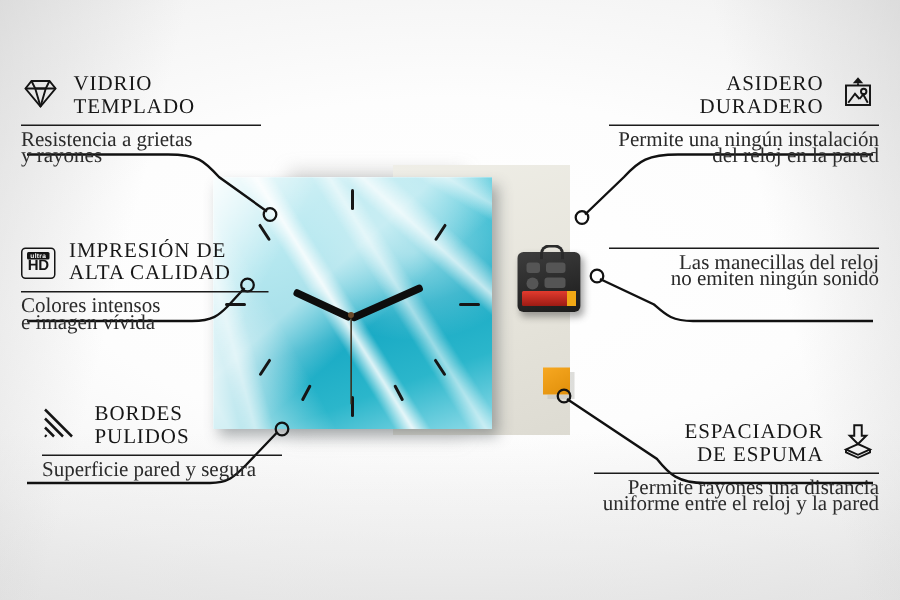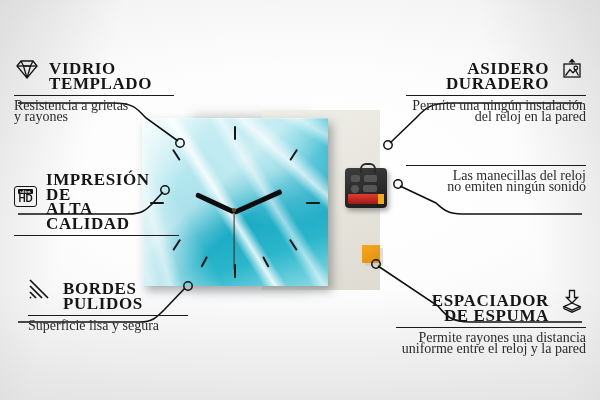--- a/index.html
+++ b/index.html
@@ -86,22 +86,22 @@
 
   
   svg.leaders{position:absolute;inset:0;width:600px;height:400px;pointer-events:none;}
 
   
   .callout{position:absolute;}
   .c-head{display:flex;align-items:center;gap:9px;}
   .c-head.right{justify-content:flex-end;align-items:center;}
   .c-title{
     font-family:"Liberation Serif", serif;
-    font-weight:700;color:#161616;font-size:17px;line-height:14.5px;
-    letter-spacing:.6px;text-transform:uppercase;white-space:pre-line;margin-top:12px;
+    font-weight:400;color:#161616;font-size:14px;line-height:14.5px;
+    letter-spacing:.6px;text-transform:uppercase;white-space:pre-line;
   }
   .c-rule{height:1.4px;background:#1b1b1b;margin:4px 0 5px;}
   .c-sub{
     font-family:"Liberation Serif", serif;
     color:#2b2b2b;font-size:14px;line-height:10.4px;white-space:pre-line;
   }
   .c-sub.right{text-align:right;}
   .icon{flex:0 0 auto;display:block;}
 
   .hd-box{
@@ -200,37 +200,39 @@
   <div class="callout" style="left:14px;top:161px;width:165px;">
     <div class="c-head">
       <span class="icon hd-box">
         <span class="hd-ultra">ultra</span>
         <span class="hd-hd">HD</span>
       </span>
       <span class="c-title">IMPRESIÓN DE
 ALTA CALIDAD</span>
     </div>
     <div class="c-rule"></div>
+    <div class="c-sub">Colores intensos
+e imagen vívida</div>
   </div>
 
   <div class="callout" style="left:28px;top:270px;width:160px;">
     <div class="c-head">
       <span class="icon">
         <svg width="26" height="22" viewBox="0 0 26 22" fill="none" stroke="#141414" stroke-width="1.7">
           <path d="M2 2 L20 20"></path>
             <path d="M2 8 L14 20"></path>
             <path d="M2 14 L8 20"></path>
             <path d="M2 19.2 L3 20"></path>
         </svg>
       </span>
       <span class="c-title">BORDES
 PULIDOS</span>
     </div>
     <div class="c-rule"></div>
-    <div class="c-sub">Superficie lisa y segura</div>
+    <div class="c-sub">Superficie pared y segura</div>
   </div>
 
   <div class="callout" style="right:14px;top:50px;width:180px;">
     <div class="c-head right">
       <span class="c-title" style="text-align:right;">ASIDERO
 DURADERO</span>
       <span class="icon">
         <svg width="28" height="24" viewBox="0 0 28 24" fill="none" stroke="#141414" stroke-width="1.3">
           <path d="M14 1.5 L10.5 5.5 H17.5 Z" fill="#141414" stroke="none"></path>
           <path d="M14 5.5 V7"></path>

